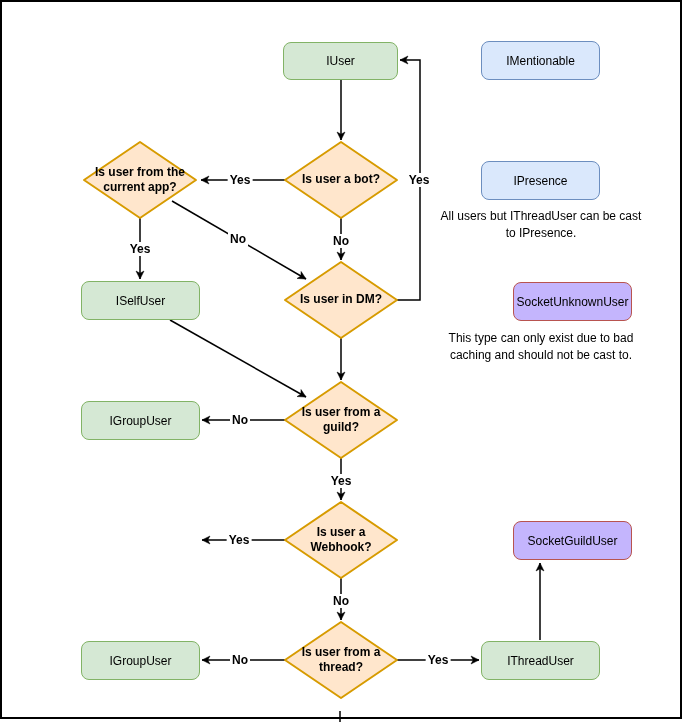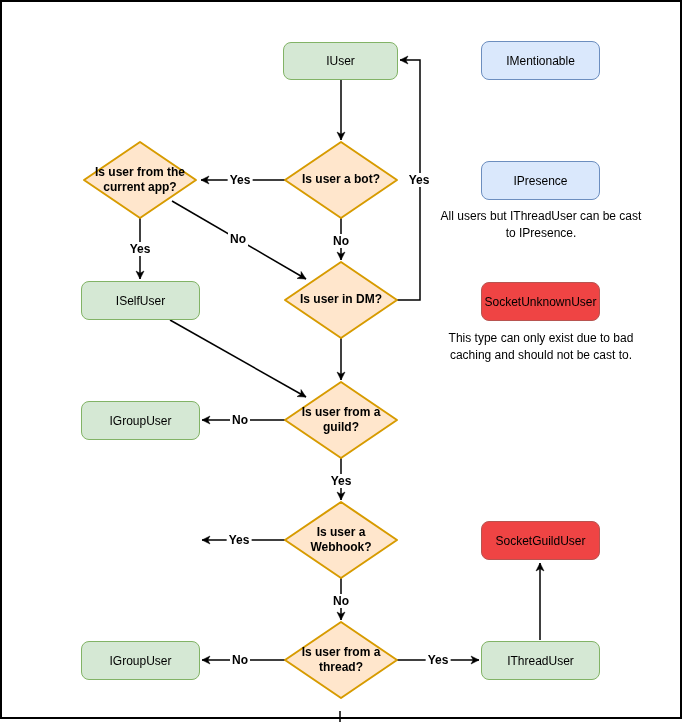--- a/index.html
+++ b/index.html
@@ -12,21 +12,21 @@
     position:absolute;left:0;top:0;width:682px;height:719px;
     border:2px solid #000;box-sizing:border-box;pointer-events:none;z-index:4;
   }
   svg.wires{position:absolute;left:0;top:0;z-index:1;}
   .node{
     position:absolute;z-index:2;display:flex;align-items:center;justify-content:center;
     border-radius:8px;box-sizing:border-box;text-align:center;
   }
   .node.green{background:#d5e8d4;border:1.5px solid #82b366;}
   .node.blue{background:#dae8fc;border:1.5px solid #6c8ebf;}
-  .node.red{background:#ef4444;border:1.5px solid #b85450;}
+  .node.red{background:#c4b5fd;border:1.5px solid #b85450;margin-left:32px;}
   .dtext{
     position:absolute;z-index:2;text-align:center;line-height:15px;font-weight:bold;
   }
   .elabel{
     position:absolute;z-index:3;transform:translate(-50%,-50%);
     background:#ffffff;padding:0 2px;line-height:14px;white-space:nowrap;font-weight:bold;
   }
   .caption{
     position:absolute;z-index:2;text-align:center;line-height:17px;
   }

